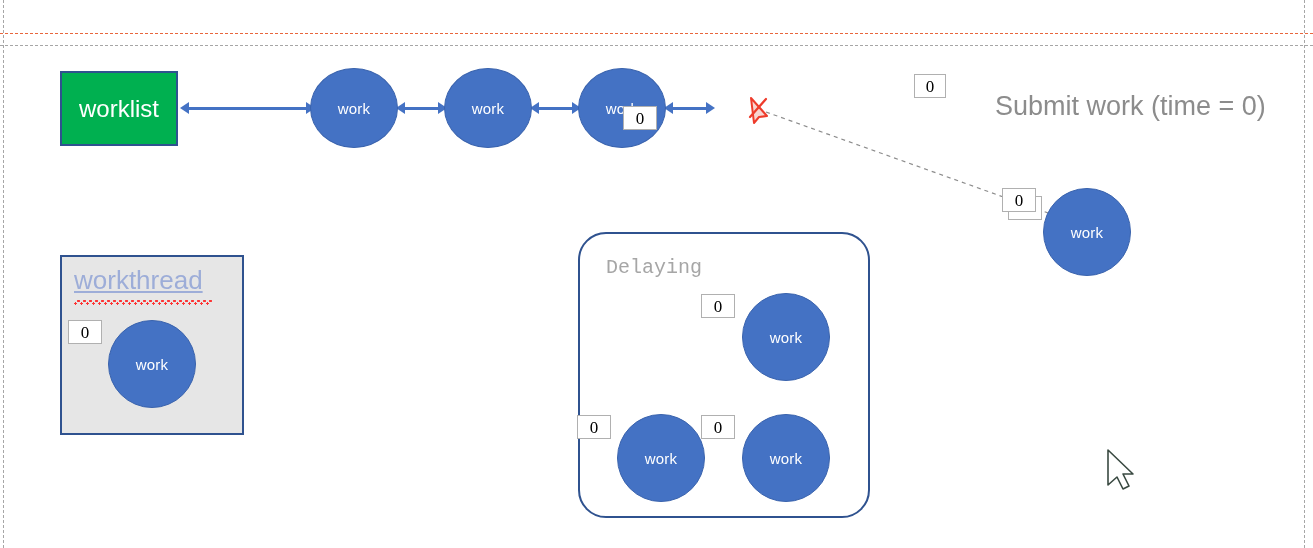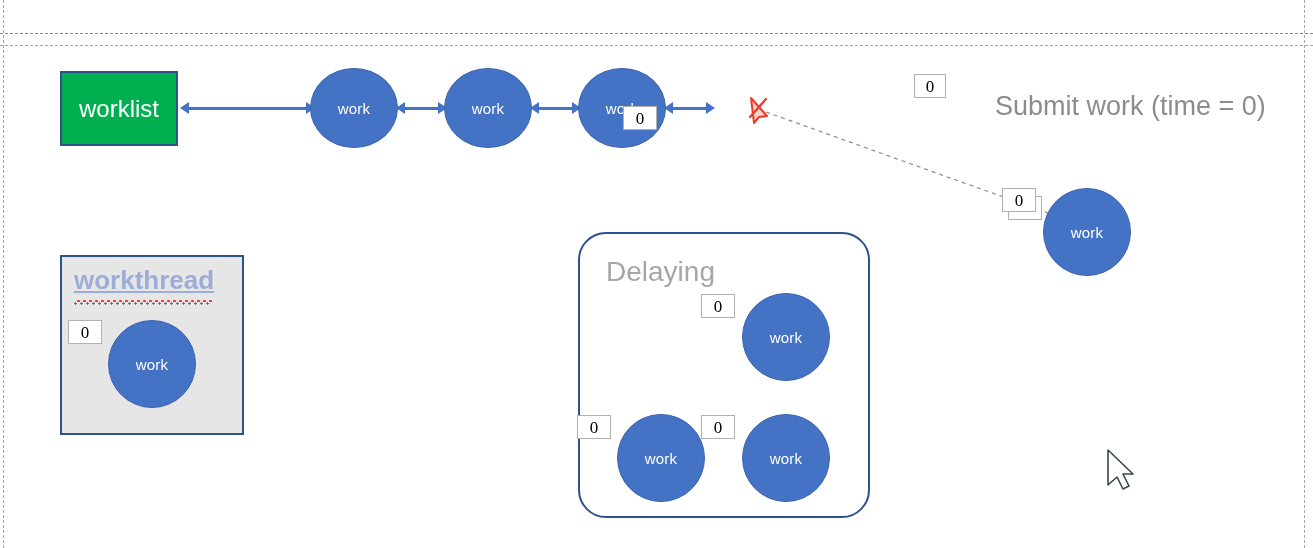--- a/index.html
+++ b/index.html
@@ -105,23 +105,23 @@
     position: absolute;
     background: #ffffff;
     border: 2px solid #2f528f;
     border-radius: 28px;
     box-sizing: border-box;
   }
   .delaying-title {
     position: absolute;
     left: 26px;
     top: 22px;
-    font-size: 28px;
+    font-size: 20px;
     color: #a6a6a6;
-    font-family: Liberation Sans, sans-serif;
+    font-family: Liberation Mono, monospace;
   }
 
   
   .numbox {
     position: absolute;
     background: #ffffff;
     border: 1px solid #b0b0b0;
     box-sizing: border-box;
     display: flex;
     align-items: center;
@@ -228,21 +228,21 @@
 
   <div class="numbox" style="left:914px; top:74px; width:32px; height:24px;">0</div>
   <div class="submit-label" style="left:975px; top:91px;">Submit work (time = 0)</div>
 
   <div class="numbox ghost" style="left:1008px; top:196px; width:34px; height:24px;"></div>
   <div class="numbox" style="left:1002px; top:188px; width:34px; height:24px;">0</div>
   <div class="node" style="left:1043px; top:188px; width:88px; height:88px;">
     <span>work</span>
   </div>
 
-  <div class="workthread-box" style="left:60px; top:255px; width:184px; height:180px;font-weight:bold;">
+  <div class="workthread-box" style="left:60px; top:255px; width:184px; height:180px;">
     <div class="workthread-title">workthread</div>
     <div class="squiggle"></div>
   </div>
   <div class="numbox" style="left:68px; top:320px; width:34px; height:24px;">0</div>
   <div class="node" style="left:108px; top:320px; width:88px; height:88px;">
     <span>work</span>
   </div>
 
   <div class="delaying-box" style="left:578px; top:232px; width:292px; height:286px;">
     <div class="delaying-title">Delaying</div>

